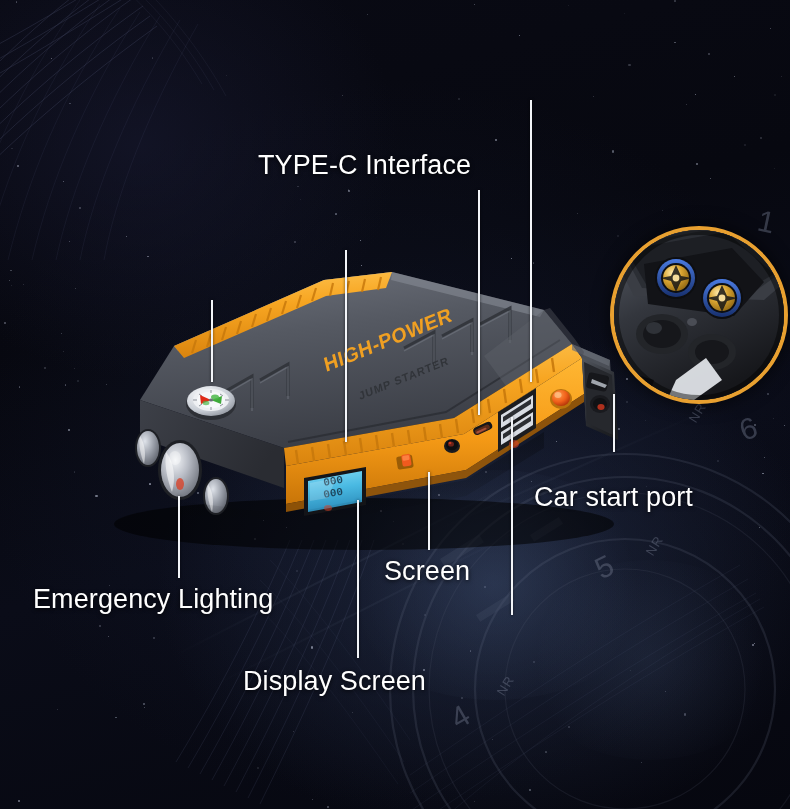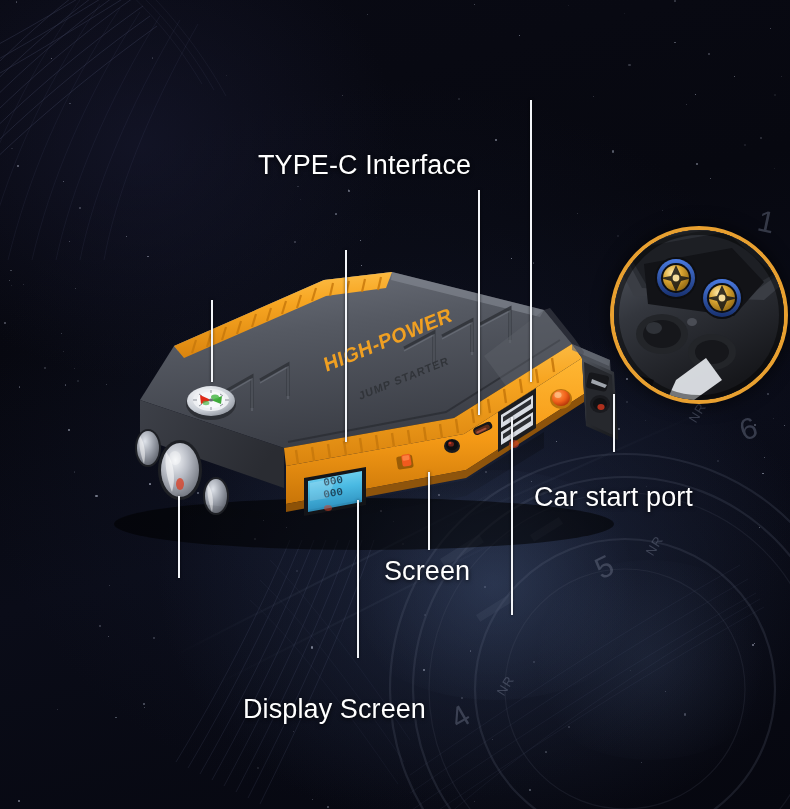--- a/index.html
+++ b/index.html
@@ -647,16 +647,17 @@
   <div class="leader" style="left:345px;top:250px;height:192px;"></div>
   <div class="leader" style="left:211px;top:300px;height:82px;"></div>
   <div class="leader" style="left:613px;top:394px;height:58px;"></div>
   <div class="leader" style="left:178px;top:496px;height:82px;"></div>
   <div class="leader" style="left:428px;top:472px;height:78px;"></div>
   <div class="leader" style="left:511px;top:417px;height:198px;"></div>
   <div class="leader" style="left:357px;top:500px;height:158px;"></div>
 
   <div class="label" style="left:258px;top:152px;">TYPE-C Interface</div>
   <div class="label" style="left:534px;top:460px;margin-top:24px;">Car start port</div>
+  <div class="label" style="left:33px;top:586px;">Emergency Lighting</div>
   <div class="label" style="left:384px;top:558px;">Screen</div>
-  <div class="label" style="left:243px;top:696px;">Display Screen</div>
+  <div class="label" style="left:243px;top:668px;">Display Screen</div>
 
 </div>
 
 </body></html>

